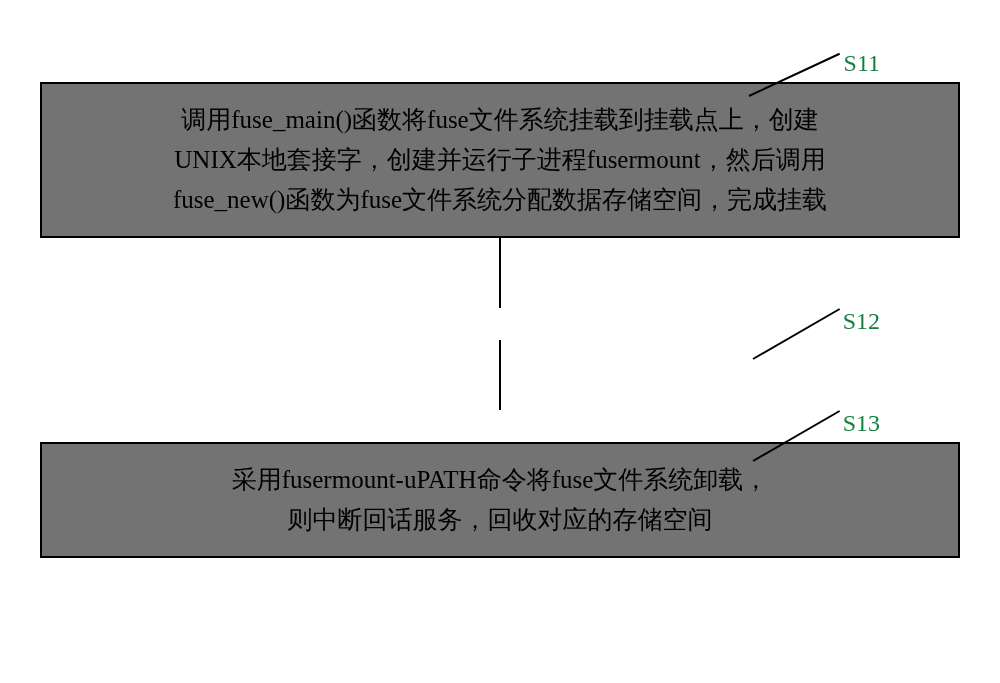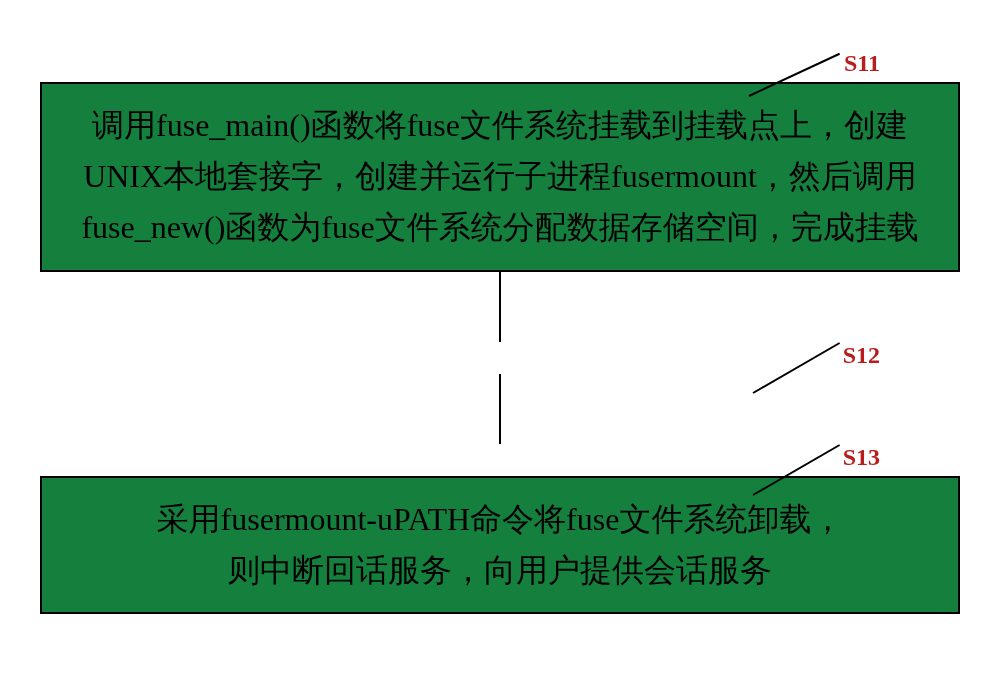--- a/index.html
+++ b/index.html
@@ -29,25 +29,24 @@
     .step-container {
       display: flex;
       flex-direction: column;
       align-items: flex-end;
       width: 100%;
       position: relative;
     }
     
     .step-label {
       font-size: 24px;
-      color: #b91c1c;
+      color: #15803d;
       margin-bottom: 5px;
       margin-right: 80px;
       position: relative;
-      font-weight: bold;
     }
     
     .label-line {
       position: absolute;
       width: 100px;
       height: 2px;
       background: #000;
       transform-origin: left center;
     }
     
@@ -67,24 +66,24 @@
       transform: rotate(-30deg);
       bottom: -25px;
       left: -90px;
     }
     
     .step-box {
       border: 2px solid #000;
       padding: 16px 9px;
       width: 100%;
       text-align: center;
-      font-size: 32px;
+      font-size: 25px;
       line-height: 1.6;
       color: #000;
-      background: #15803d;
+      background: #737373;
     }
     
     .step-box-1 {
       min-height: 130px;
       display: flex;
       align-items: center;
       justify-content: center;
     }
     
     .step-box-2 {
@@ -140,17 +139,17 @@
 
   <div class="connector"></div>
 
   <div class="step-container">
     <div class="step-label">
       <span>S13</span>
       <div class="label-line step-label-line-3"></div>
     </div>
     <div class="step-box step-box-3">
       <div class="multiline">采用fusermount-uPATH命令将fuse文件系统卸载，
-则中断回话服务，向用户提供会话服务</div>
+则中断回话服务，回收对应的存储空间</div>
     </div>
   </div>
 
 </div>
 
 </body></html>

